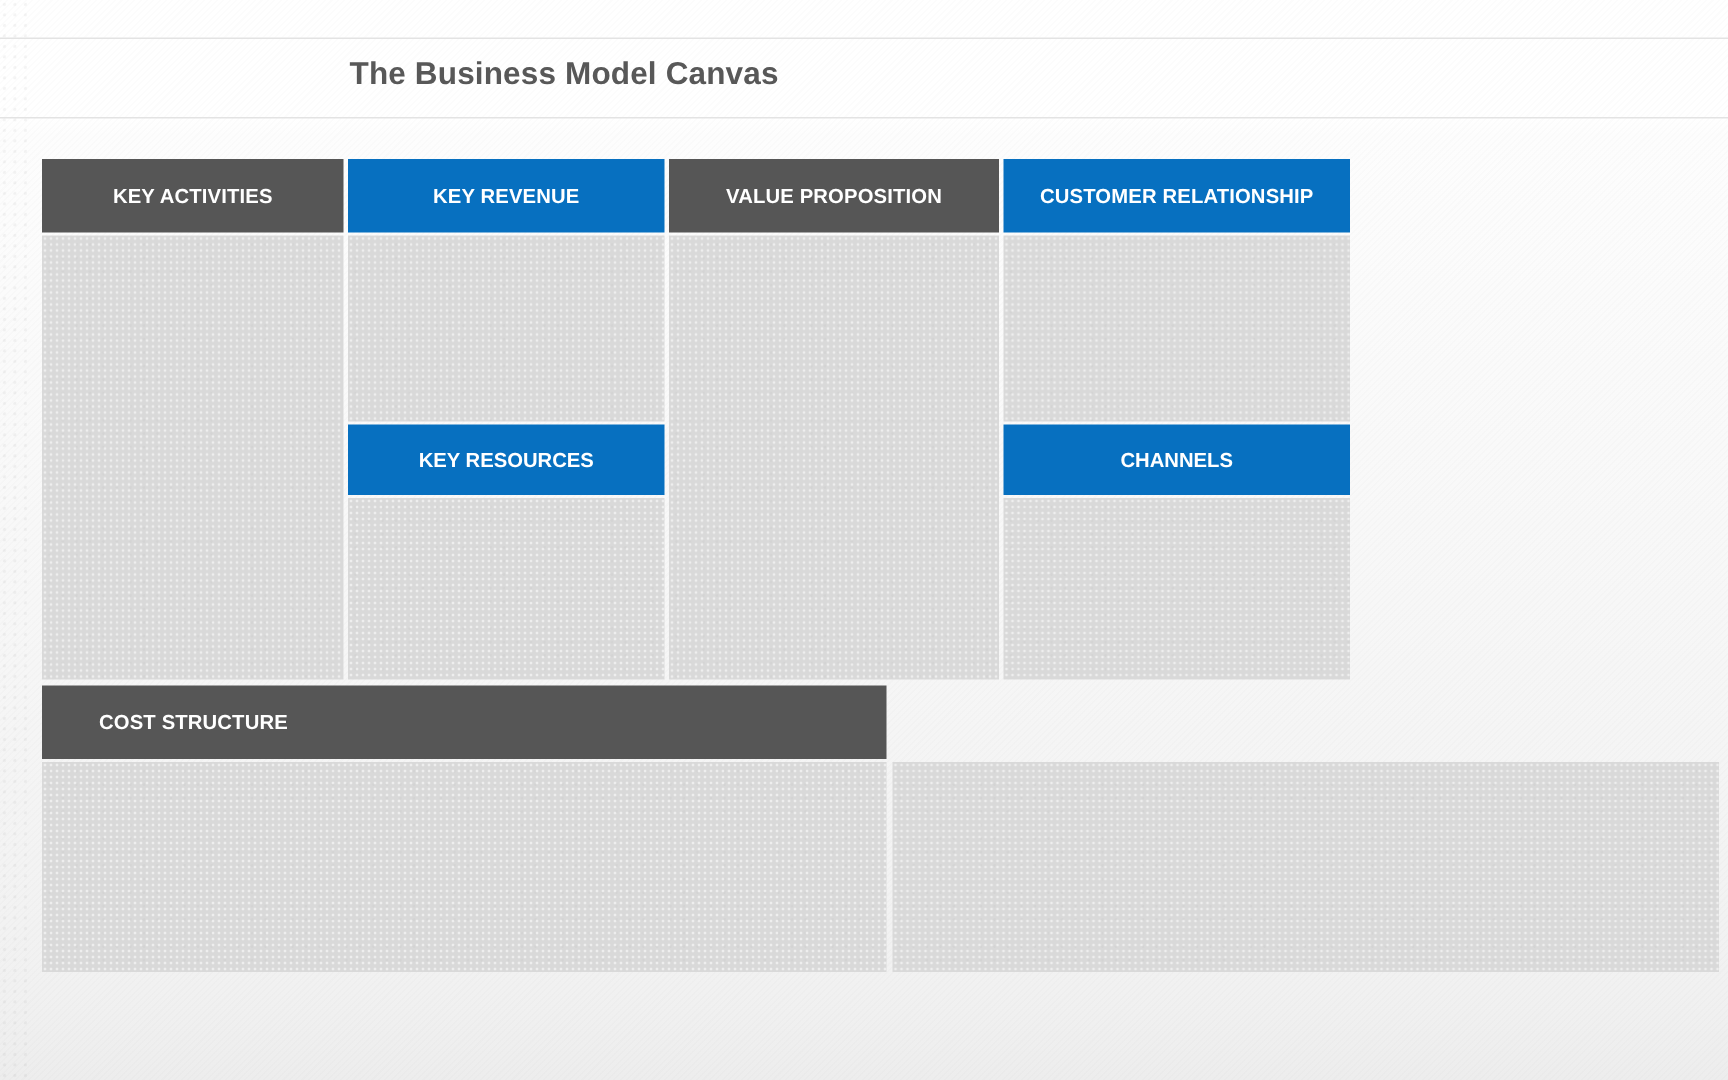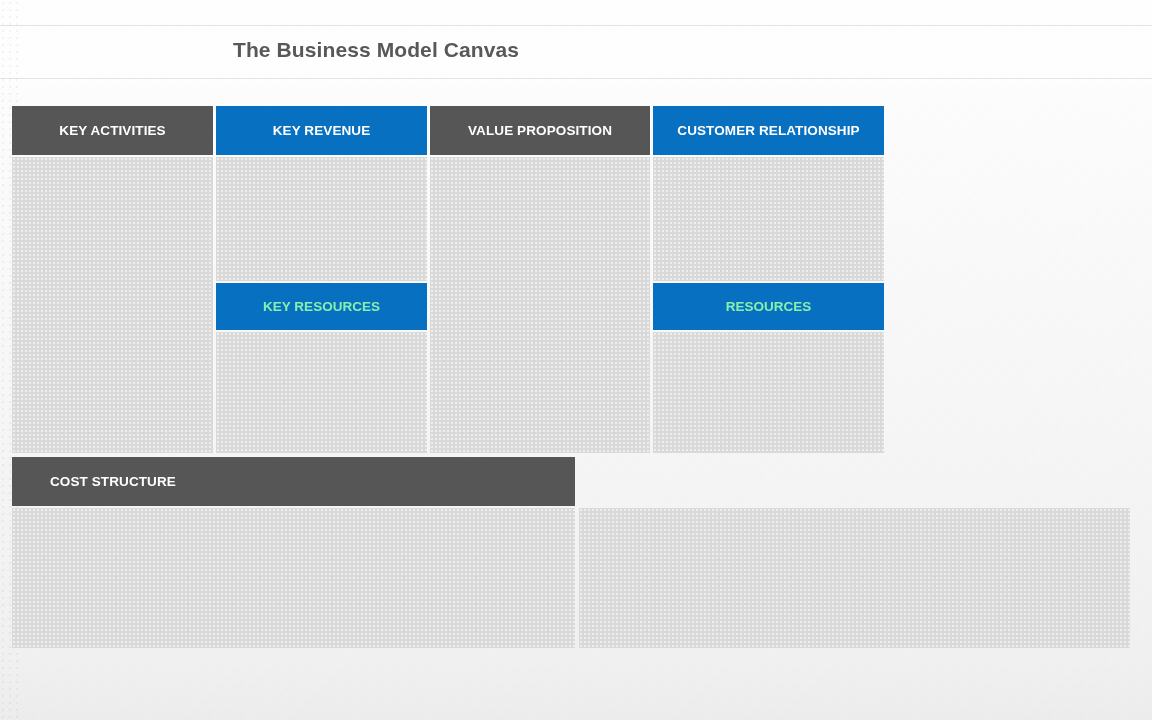--- a/index.html
+++ b/index.html
@@ -76,21 +76,21 @@
     font-size: 21px;
     font-weight: bold;
     color: #585858;
     letter-spacing: 0.1px;
     white-space: nowrap;
   }
 
   
   #canvas {
     position: absolute;
-    left: 12px;
+    left: 28px;
     top: 106px;
     width: 1118px;
     height: 407px;
     text-decoration: underline;
   }
 
   .col {
     position: absolute;
     top: 0;
     height: 347px;
@@ -128,21 +128,21 @@
 
   .sub-head {
     position: absolute;
     left: 0;
     right: 0;
     height: 47px;
     background: #0770c0;
     display: flex;
     align-items: center;
     justify-content: center;
-    color: #86efac;
+    color: #ffffff;
     font-size: 13.5px;
     font-weight: bold;
     white-space: nowrap;
   }
 
   
   .bottom {
     position: absolute;
     height: 191px;
   }
@@ -175,21 +175,21 @@
     </div>
 
     <div class="col" style="left:418px; width:220px;">
       <div class="cell-head gray center">VALUE PROPOSITION</div>
       <div class="cell-body" style="top:51px; height:296px;"></div>
     </div>
 
     <div class="col" style="left:641px; width:231px;">
       <div class="cell-head blue center">CUSTOMER RELATIONSHIP</div>
       <div class="cell-body" style="top:51px; height:124px;"></div>
-      <div class="sub-head" style="top:177px;">RESOURCES</div>
+      <div class="sub-head" style="top:177px;">CHANNELS</div>
       <div class="cell-body" style="top:226px; height:121px;"></div>
     </div>
 
 
     <div class="bottom" style="left:0px; top:351px; width:563px;">
       <div class="cell-head gray left">COST STRUCTURE</div>
       <div class="cell-body"></div>
     </div>
 
     <div class="bottom" style="left:567px; top:351px; width:551px;">

